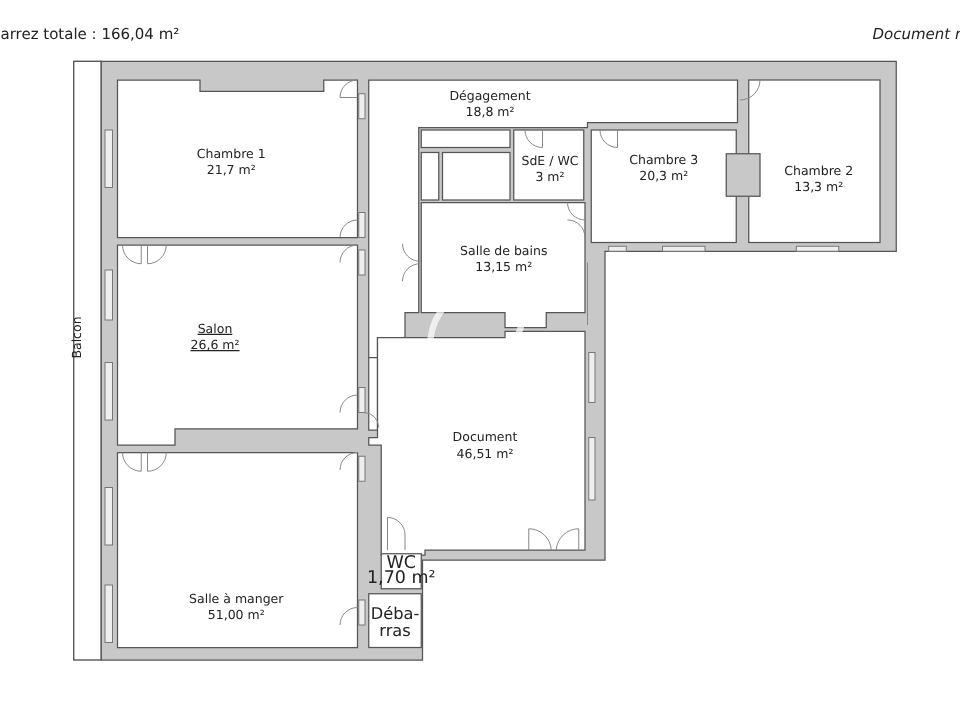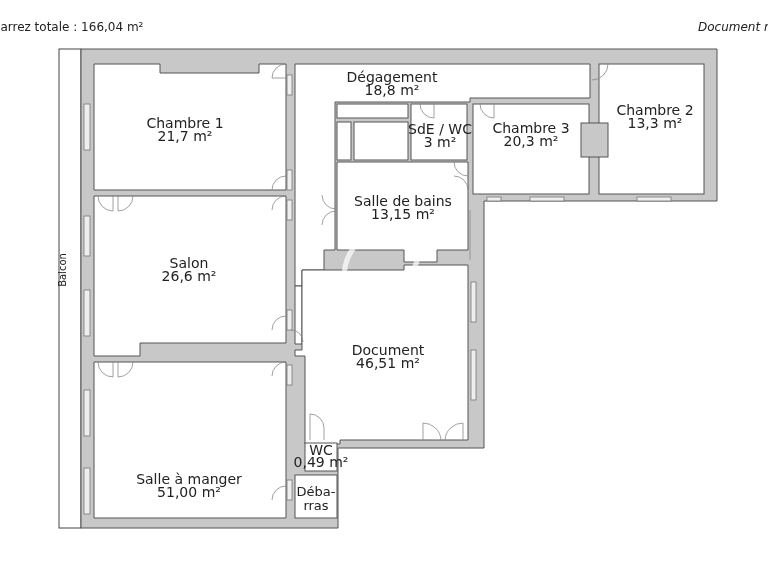--- a/index.html
+++ b/index.html
@@ -1,21 +1,21 @@
 <!DOCTYPE html>
 <html><head>
 <meta charset="utf-8">
 <style>
   html, body { margin: 0; padding: 0; }
   body { width: 768px; height: 576px; background: #ffffff; position: relative; overflow: hidden;
          font-family: "DejaVu Sans", "Liberation Sans", sans-serif; color: #222; }
   .header-left { position: absolute; left: -8px; top: 20px; font-size: 12px; color: #222; white-space: nowrap; }
   .header-right { position: absolute; left: 698px; top: 20px; font-size: 12px; font-style: italic; color: #222; white-space: nowrap; }
   svg.plan { position: absolute; left: 0; top: 0; }
-  .label { position: absolute; text-align: center; font-size: 14px; line-height: 13px; color: #222; white-space: nowrap; transform: translateX(-50%); }
+  .label { position: absolute; text-align: center; font-size: 10px; line-height: 13px; color: #222; white-space: nowrap; transform: translateX(-50%); }
   .label span { display: block; }
   .balcon-label { position: absolute; left: 62px; top: 270px; font-size: 10px; color: #222; transform: translate(-50%, -50%) rotate(-90deg); white-space: nowrap; }
   .watermark { position: absolute; left: 336px; top: 210px; width: 130px; height: 90px; pointer-events: none; }
 </style>
 </head>
 <body>
 
 <div class="header-left">Carrez totale : 166,04 m²</div>
 <div class="header-right">Document n</div>
 
@@ -123,40 +123,40 @@
     <span>18,8 m²</span>
 </div>
 <div class="label" style="left:440px; top:123px;">
   <span>SdE / WC</span>
     <span>3 m²</span>
 </div>
 <div class="label" style="left:531px; top:122px;">
   <span>Chambre 3</span>
     <span>20,3 m²</span>
 </div>
-<div class="label" style="left:655px; top:104px;">
+<div class="label" style="left:655px; top:131px;">
   <span>Chambre 2</span>
     <span>13,3 m²</span>
 </div>
 <div class="label" style="left:403px; top:195px;">
   <span>Salle de bains</span>
     <span>13,15 m²</span>
 </div>
-<div class="label" style="left:189px; top:257px;">
+<div class="label" style="left:172px; top:257px;text-decoration:underline;">
   <span>Salon</span>
     <span>26,6 m²</span>
 </div>
 <div class="label" style="left:388px; top:344px;">
   <span>Document</span>
     <span>46,51 m²</span>
 </div>
 <div class="label" style="left:189px; top:426px;margin-top:47px;">
   <span>Salle à manger</span>
     <span>51,00 m²</span>
 </div>
 <div class="label" style="left:321px; top:444px; font-size:14px; line-height:12px;">
   <span>WC</span>
-    <span>0,49 m²</span>
+    <span>1,70 m²</span>
 </div>
 <div class="label" style="left:316px; top:485px; font-size:13px; line-height:14px;">
   <span>Déba-</span>
     <span>rras</span>
 </div>
 
 </body></html>

